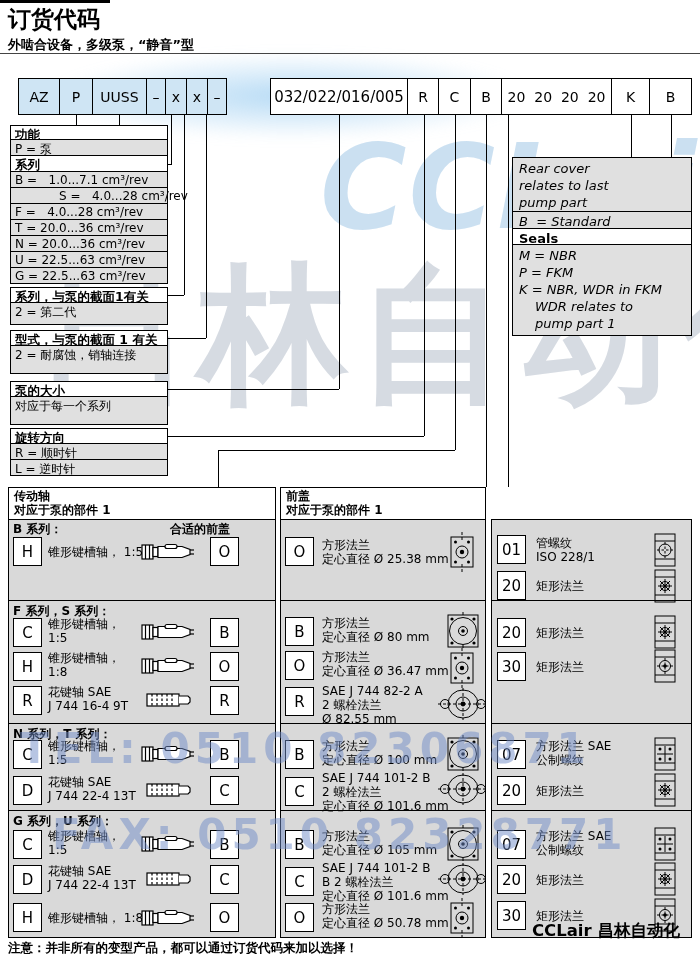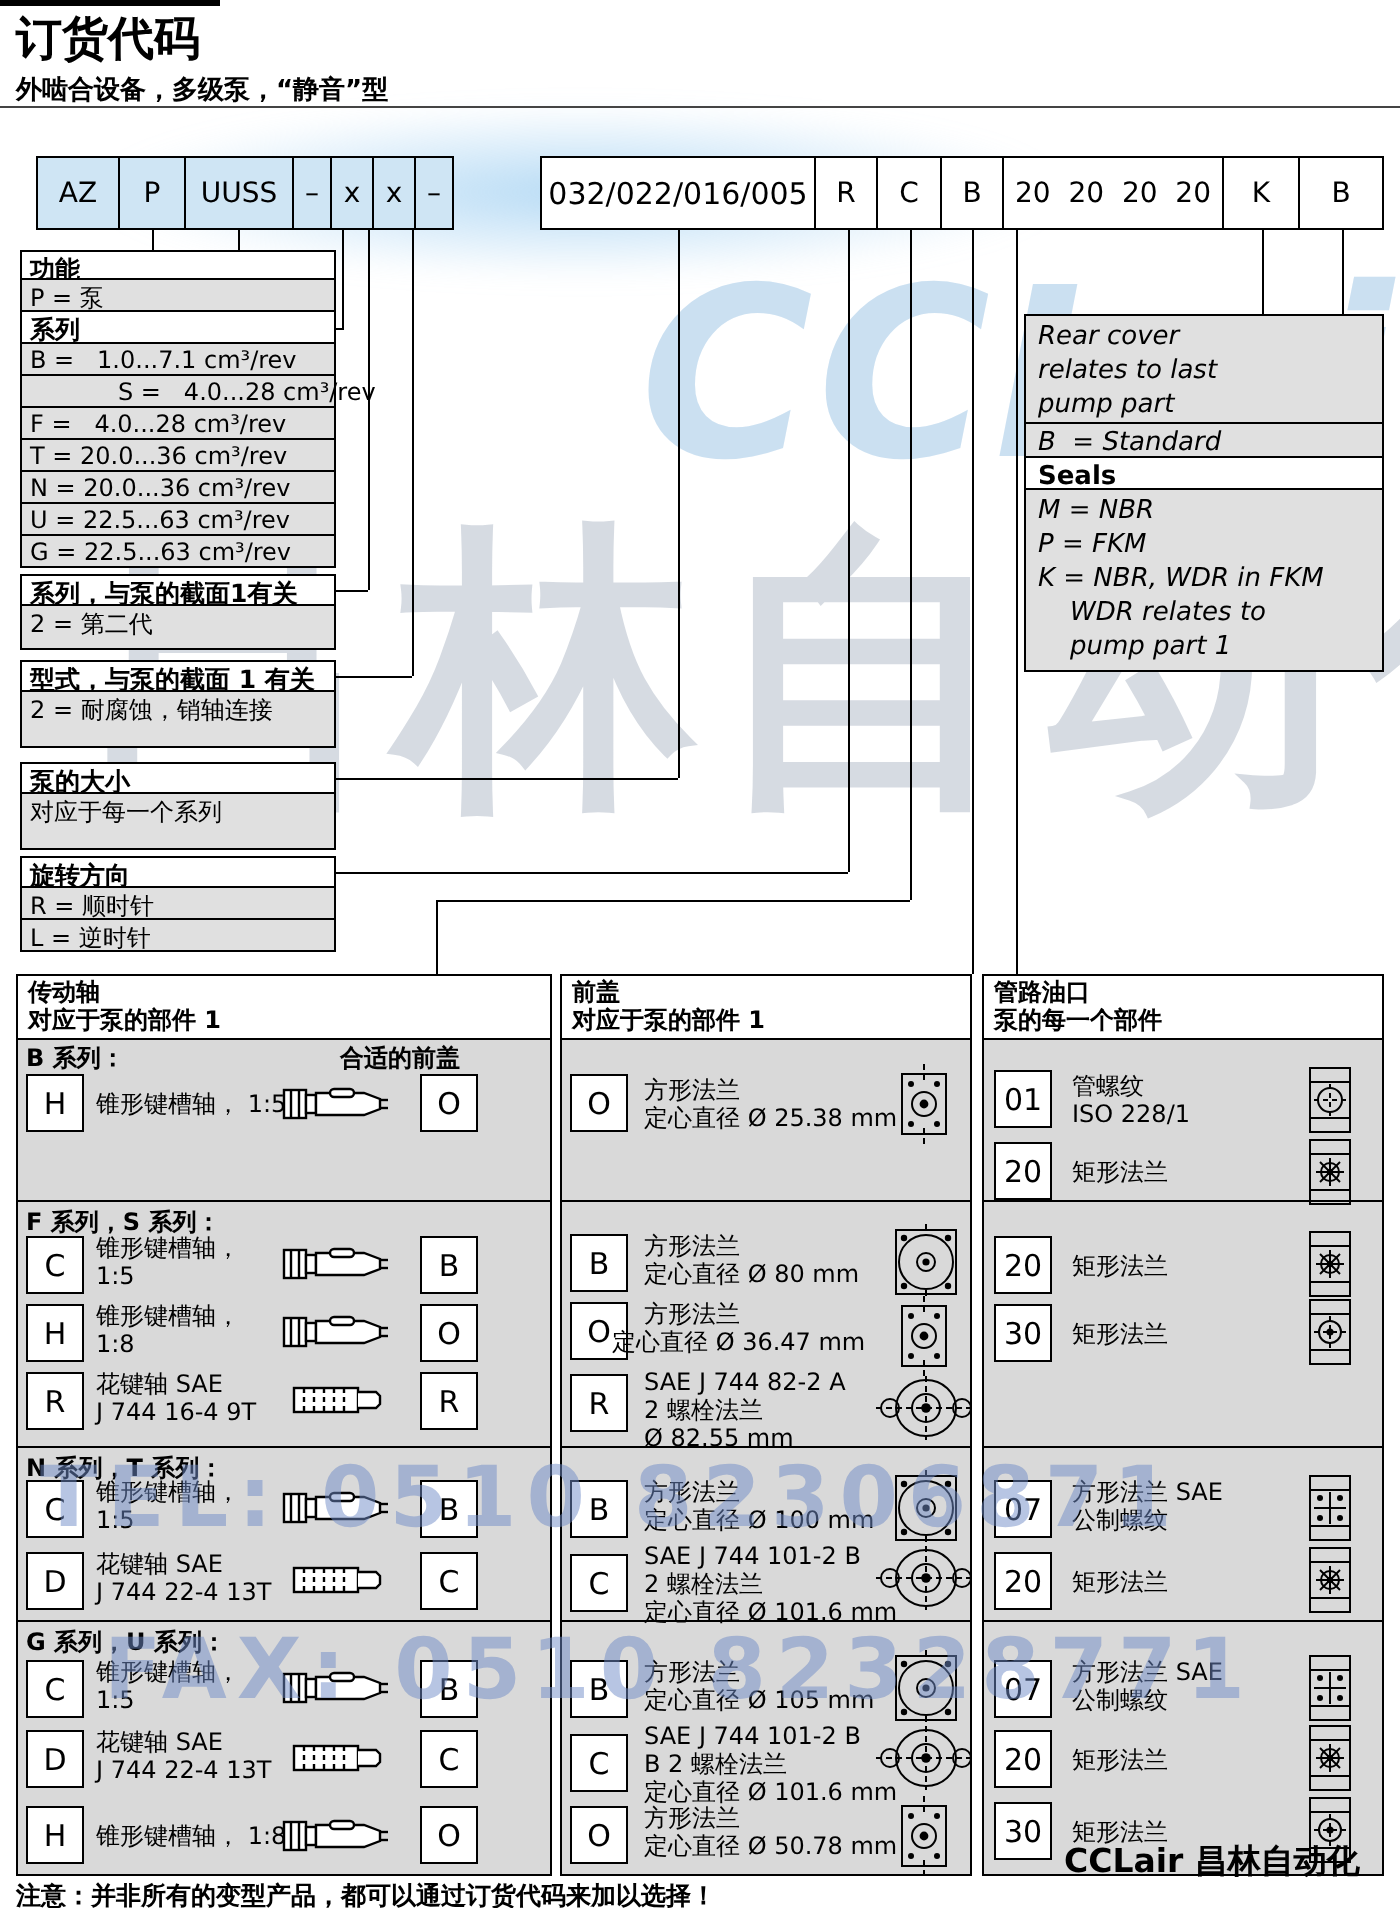--- a/index.html
+++ b/index.html
@@ -355,21 +355,21 @@
           <circle cx="28" cy="7" r="1.6" fill="#000" stroke="none"></circle>
           <circle cx="6" cy="31" r="1.6" fill="#000" stroke="none"></circle>
           <circle cx="28" cy="31" r="1.6" fill="#000" stroke="none"></circle>
           <line x1="17" y1="0" x2="17" y2="5" stroke-dasharray="3,2"></line>
           <line x1="17" y1="33" x2="17" y2="38" stroke-dasharray="3,2"></line>
         </g>
       </svg>
     </span>
   <div class="cbox" style="left:285px;top:651px;">O</div>
   <div class="d1" style="left:322px;top:650px;">方形法兰</div>
-  <div class="d1" style="left:306px;top:664px;">定心直径 Ø 36.47 mm</div>
+  <div class="d1" style="left:322px;top:664px;">定心直径 Ø 36.47 mm</div>
   <span class="icon" style="left:448px;top:648px;">
     <svg width="28" height="40" viewBox="0 0 28 40">
         <g fill="none" stroke="#000">
           <rect x="3" y="5" width="22" height="30"></rect>
           <circle cx="14" cy="20" r="6"></circle>
           <circle cx="14" cy="20" r="2.2" fill="#000" stroke="none"></circle>
           <circle cx="7.5" cy="10" r="1.5" fill="#000" stroke="none"></circle>
           <circle cx="20.5" cy="10" r="1.5" fill="#000" stroke="none"></circle>
           <circle cx="7.5" cy="30" r="1.5" fill="#000" stroke="none"></circle>
           <circle cx="20.5" cy="30" r="1.5" fill="#000" stroke="none"></circle>
@@ -481,24 +481,20 @@
           <circle cx="7.5" cy="10" r="1.5" fill="#000" stroke="none"></circle>
           <circle cx="20.5" cy="10" r="1.5" fill="#000" stroke="none"></circle>
           <circle cx="7.5" cy="30" r="1.5" fill="#000" stroke="none"></circle>
           <circle cx="20.5" cy="30" r="1.5" fill="#000" stroke="none"></circle>
           <line x1="14" y1="0" x2="14" y2="8" stroke-dasharray="3,2"></line>
           <line x1="14" y1="32" x2="14" y2="40" stroke-dasharray="3,2"></line>
         </g>
       </svg>
     </span>
 
-  <div class="tbl-head" style="left:491px;top:487px;width:201px;height:33px;">
-    <div>管路油口</div>
-    <div>泵的每一个部件</div>
-  </div>
   <div class="tbl-body" style="left:491px;top:519px;width:201px;height:419px;"></div>
   <div class="hln" style="left:491px;top:600px;width:201px;"></div>
   <div class="hln" style="left:491px;top:723px;width:201px;"></div>
   <div class="hln" style="left:491px;top:810px;width:201px;"></div>
 
   <div class="cbox" style="left:497px;top:535px;">01</div>
   <div class="d1" style="left:536px;top:536px;">管螺纹</div>
   <div class="d1" style="left:536px;top:550px;">ISO 228/1</div>
   <span class="icon" style="left:653px;top:532px;">
     <svg width="24" height="36" viewBox="0 0 24 36">

